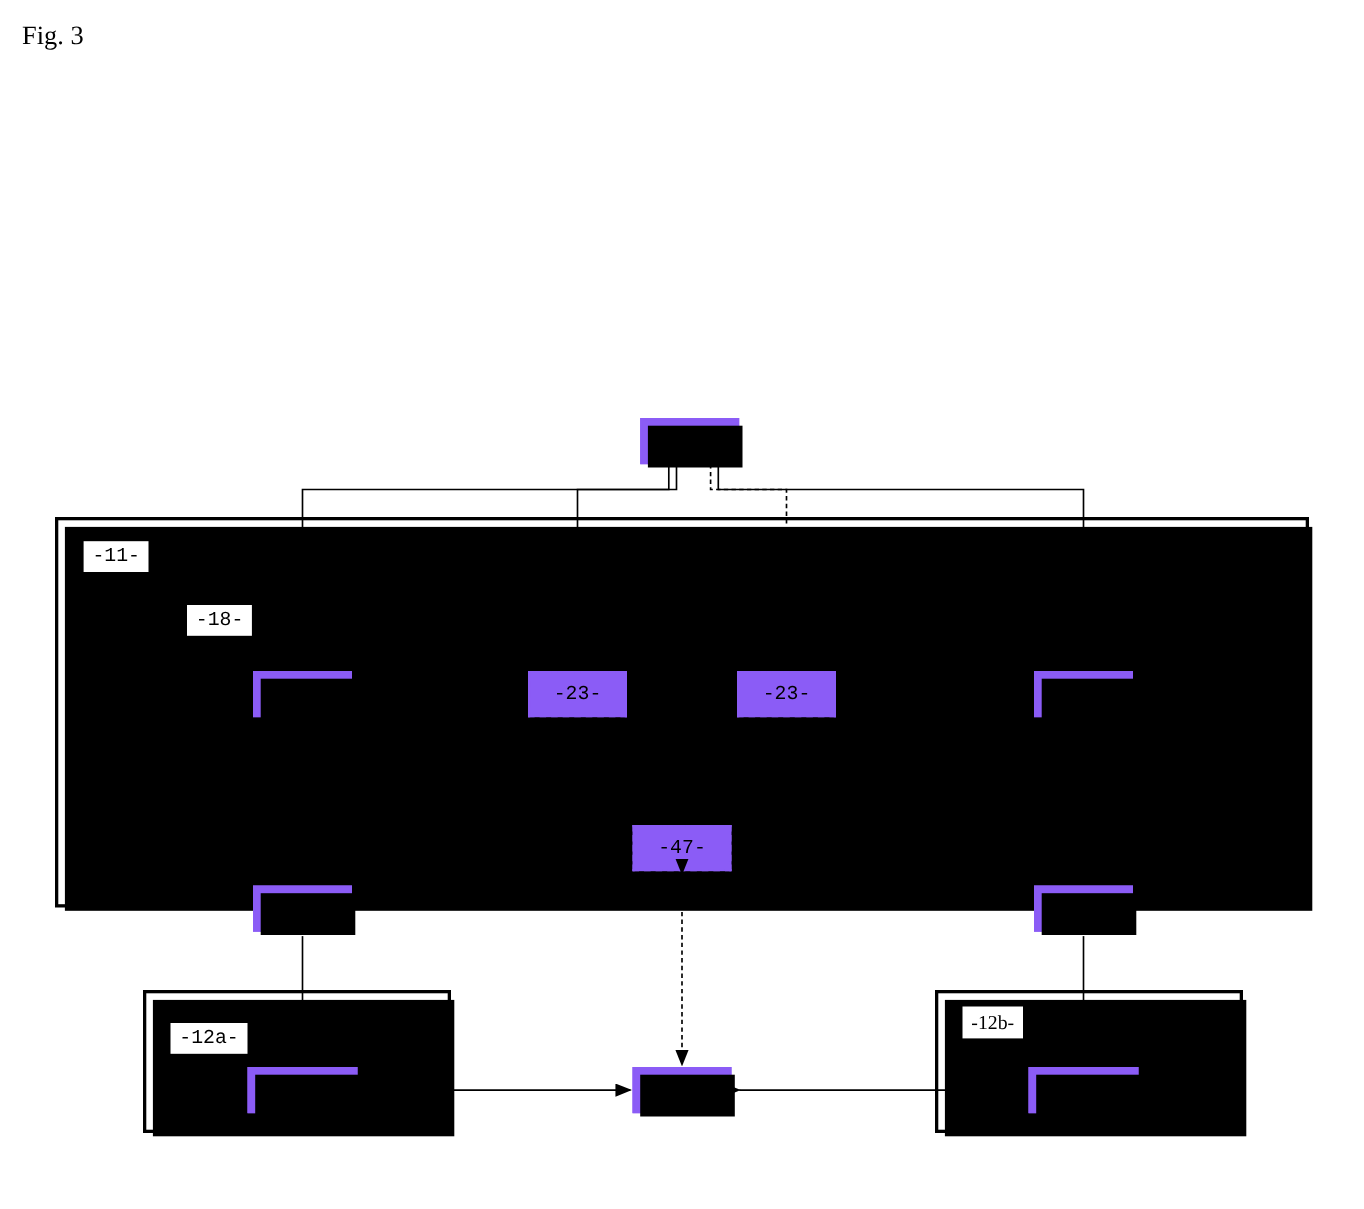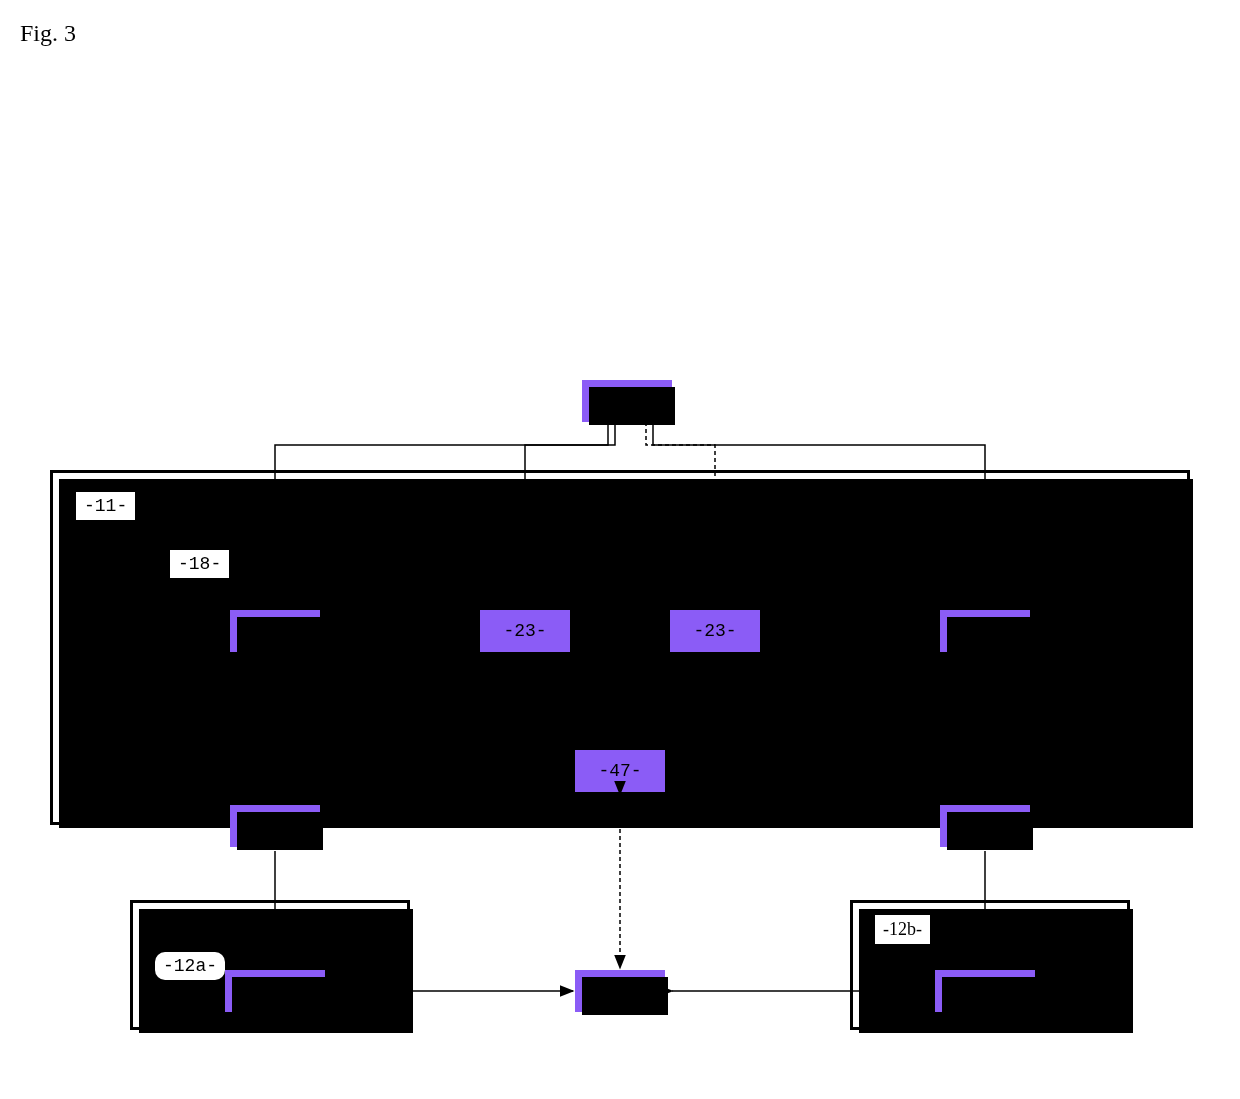--- a/index.html
+++ b/index.html
@@ -110,21 +110,21 @@
 
   <div class="box shadow" style="left:940px; top:610px; width:90px; height:42px;">-22-</div>
 
   <div class="box dashed" style="left:575px; top:750px; width:90px; height:42px;">-47-</div>
 
   <div class="box shadow" style="left:230px; top:805px; width:90px; height:42px;">-24-</div>
 
   <div class="box shadow" style="left:940px; top:805px; width:90px; height:42px;">-24-</div>
 
   <div class="container-box shadow" style="left:130px; top:900px; width:280px; height:130px;"></div>
-  <div class="container-label" style="left:155px; top:952px;border-radius:10px;">-12a-</div>
+  <div class="container-label" style="left:155px; top:930px;">-12a-</div>
 
   <div class="container-box shadow" style="left:850px; top:900px; width:280px; height:130px;"></div>
   <div class="container-label" style="left:875px; top:915px;font-family:Liberation Serif, serif;">-12b-</div>
 
   <div class="box shadow" style="left:225px; top:970px; width:100px; height:42px;">-26a-</div>
 
   <div class="box shadow" style="left:575px; top:970px; width:90px; height:42px;">-26-</div>
 
   <div class="box shadow" style="left:935px; top:970px; width:100px; height:42px;">-26b-</div>
 

